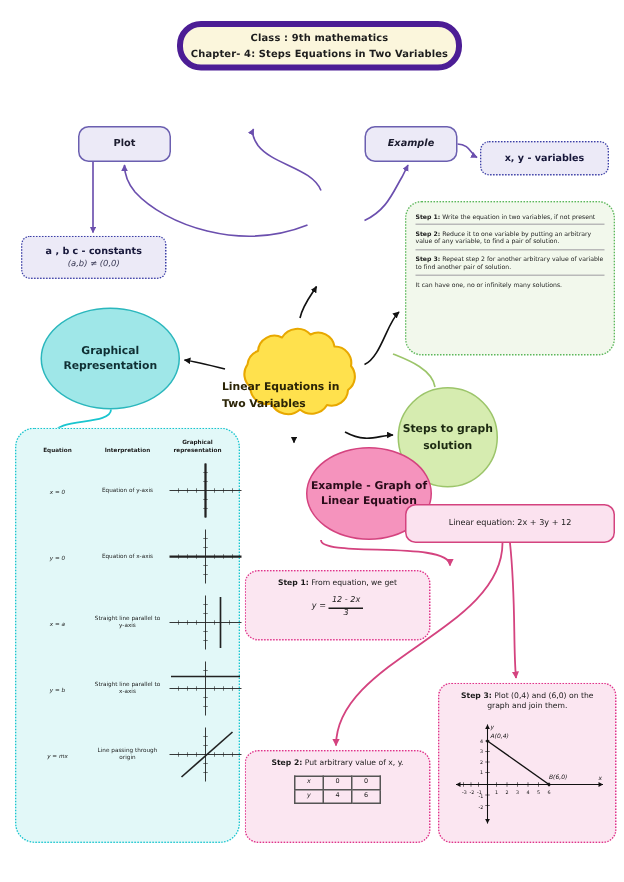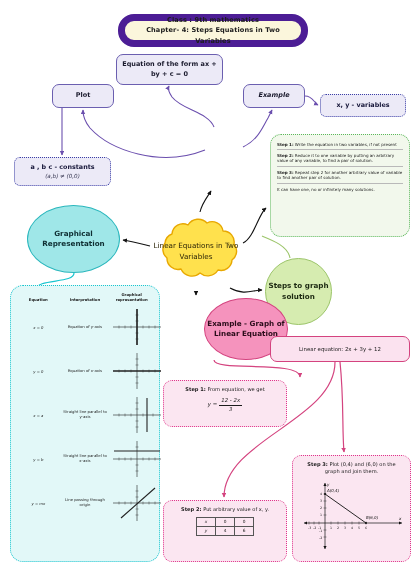--- a/index.html
+++ b/index.html
@@ -19,21 +19,21 @@
     position: absolute; left: 0; top: 0;
     width: 416px; height: 588px;
     pointer-events: none;
   }
   .node { position: absolute; display: flex; align-items: center; justify-content: center; text-align: center; }
 
   
   .title-card {
     left: 118px; top: 14px; width: 190px; height: 33px;
     background: #fbf6dc;
-    border: 7px solid #4c1d95;
+    border: 4px solid #4c1d95;
     border-radius: 16px;
     flex-direction: column;
     color: #1d1d1d;
     font-size: 6.6px;
     font-weight: bold;
     line-height: 1.55;
     letter-spacing: 0.1px;
     padding: 0 4px;
   }
 
@@ -90,25 +90,25 @@
     background: #f593bd; border: 1.3px solid #d4437f;
     color: #2a0c1a; font-size: 7.2px; line-height: 1.45; margin-left: 28px;
   }
 
   
   .n-cloud {
     left: 148px; top: 212px; width: 96px; height: 80px;
   }
   .n-cloud svg { position: absolute; left: 0; top: 0; }
   .n-cloud .cloud-text {
-    position: absolute; left: 0; top: 0; width: 100%; height: 100%;
+    position: absolute; left: 0; top: 12px; width: 100%; height: 100%;
     display: flex; flex-direction: column;
     align-items: center; justify-content: center;
-    font-size: 7.2px; font-weight: normal; color: #2b2406;
-    line-height: 1.5; text-align: center;
+    font-size: 7.2px; font-weight: bold; color: #2b2406;
+    line-height: 1.5; text-align: left;
   }
 
   
   .n-greensteps {
     left: 270px; top: 134px; width: 140px; height: 103px;
     background: #f2f8ec;
     border: 1.8px dotted #5cb85c;
     border-radius: 11px;
     display: block;
     padding: 4px 6px;
@@ -241,21 +241,20 @@
     <path d="M335,362 C335,420 224,440 224,497" stroke="#d4437f" stroke-width="1.2" fill="none" marker-end="url(#ah-pink)"></path>
 
     <path d="M340,362 C344,400 342,430 344,452" stroke="#d4437f" stroke-width="1.2" fill="none" marker-end="url(#ah-pink)"></path>
   </svg>
 
   <div class="node title-card">
     <div>Class : 9th mathematics</div>
     <div>Chapter- 4: Steps Equations in Two Variables</div>
   </div>
 
-  <div class="node lav-box n-eqform">Equation of the form ax + by + c = 0</div>
   <div class="node lav-box n-where">Plot</div>
   <div class="node lav-box n-example">Example</div>
 
   <div class="node dot-indigo n-xyvars">x, y - variables</div>
   <div class="node dot-indigo n-consts">
     <div>a , b c - constants</div>
     <div class="sub">(a,b) ≠ (0,0)</div>
   </div>
 
   <div class="node ellipse n-graphrep">Graphical Representation</div>

